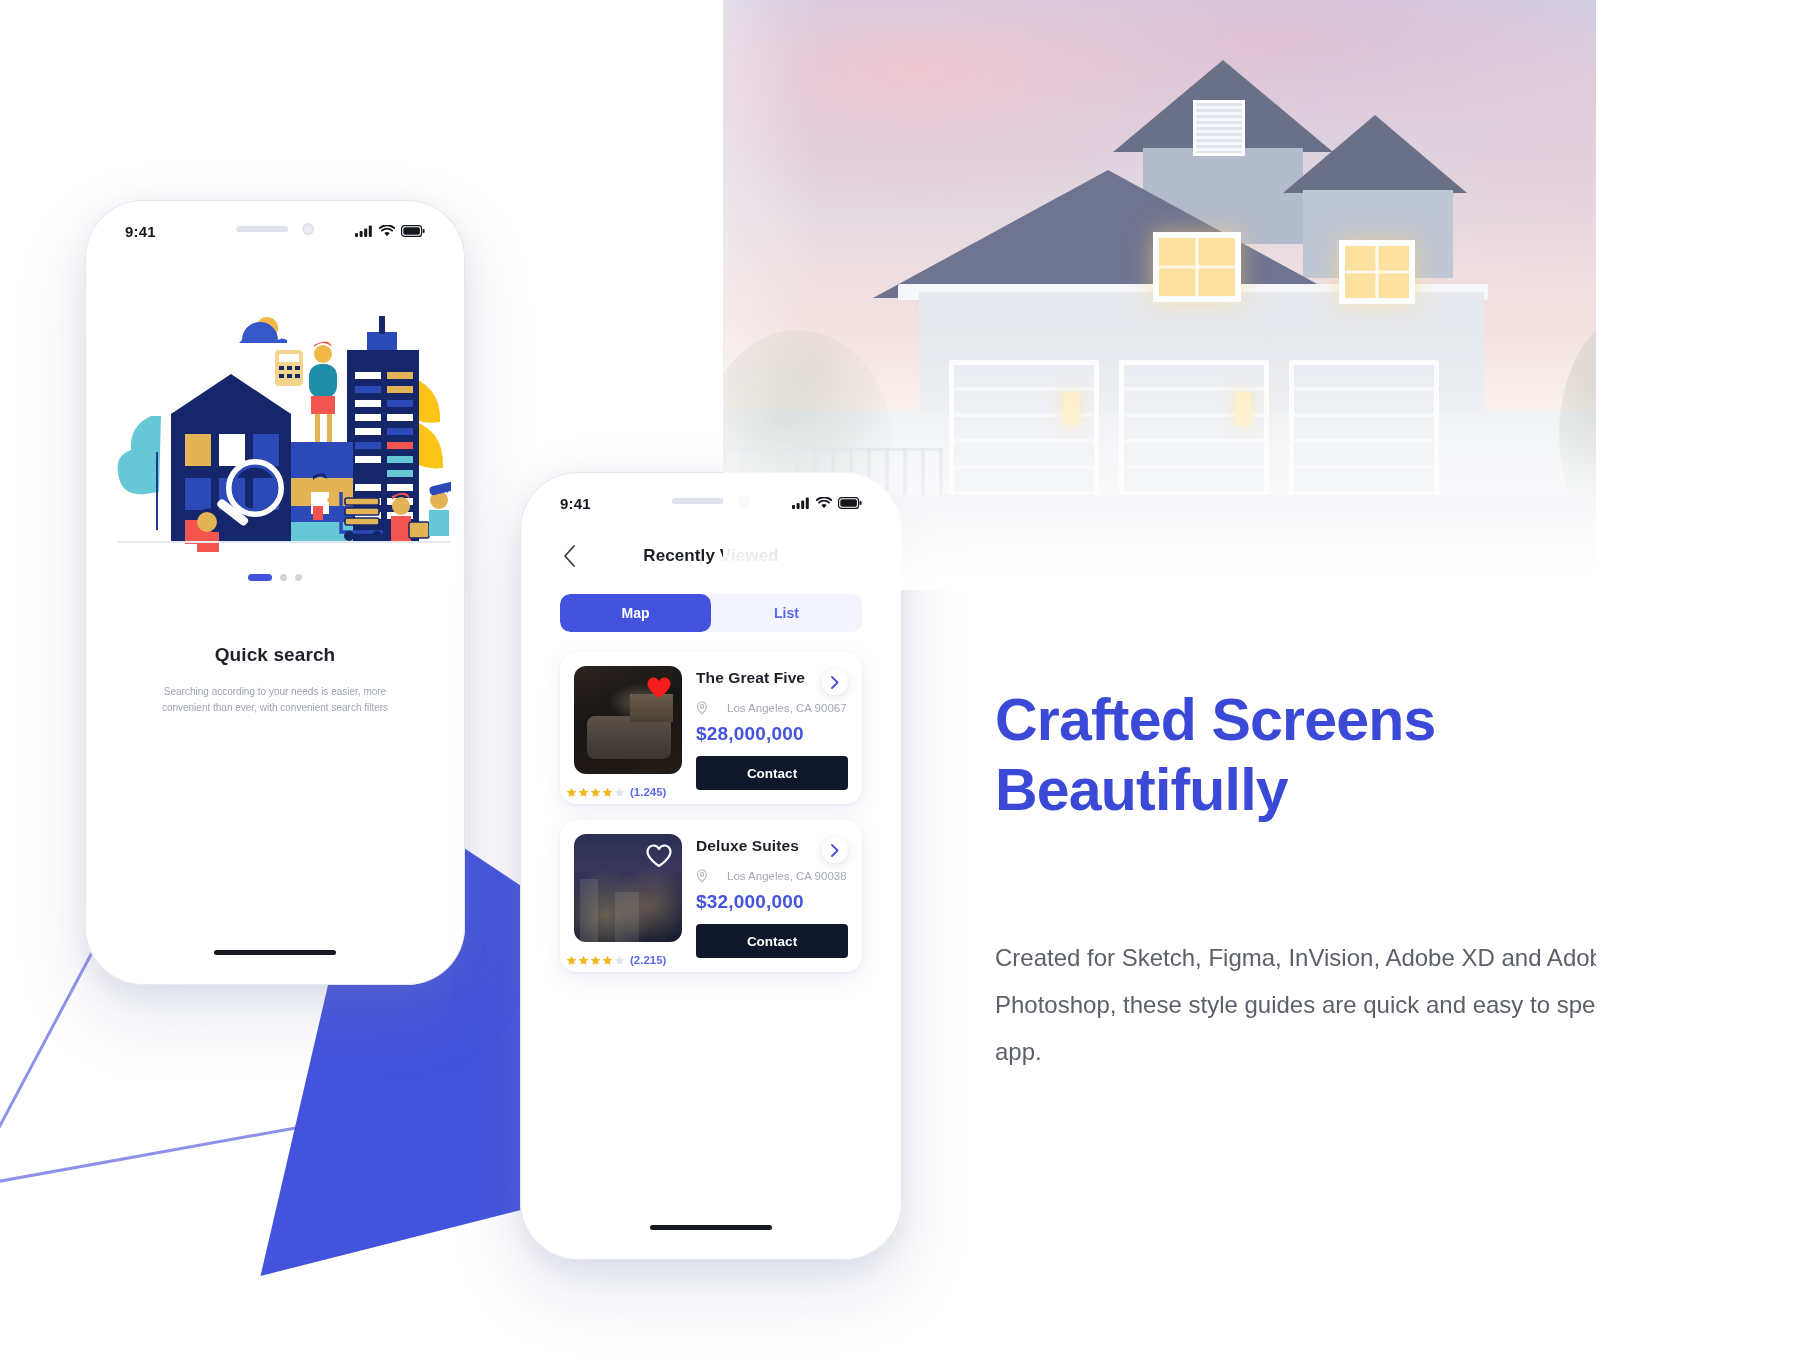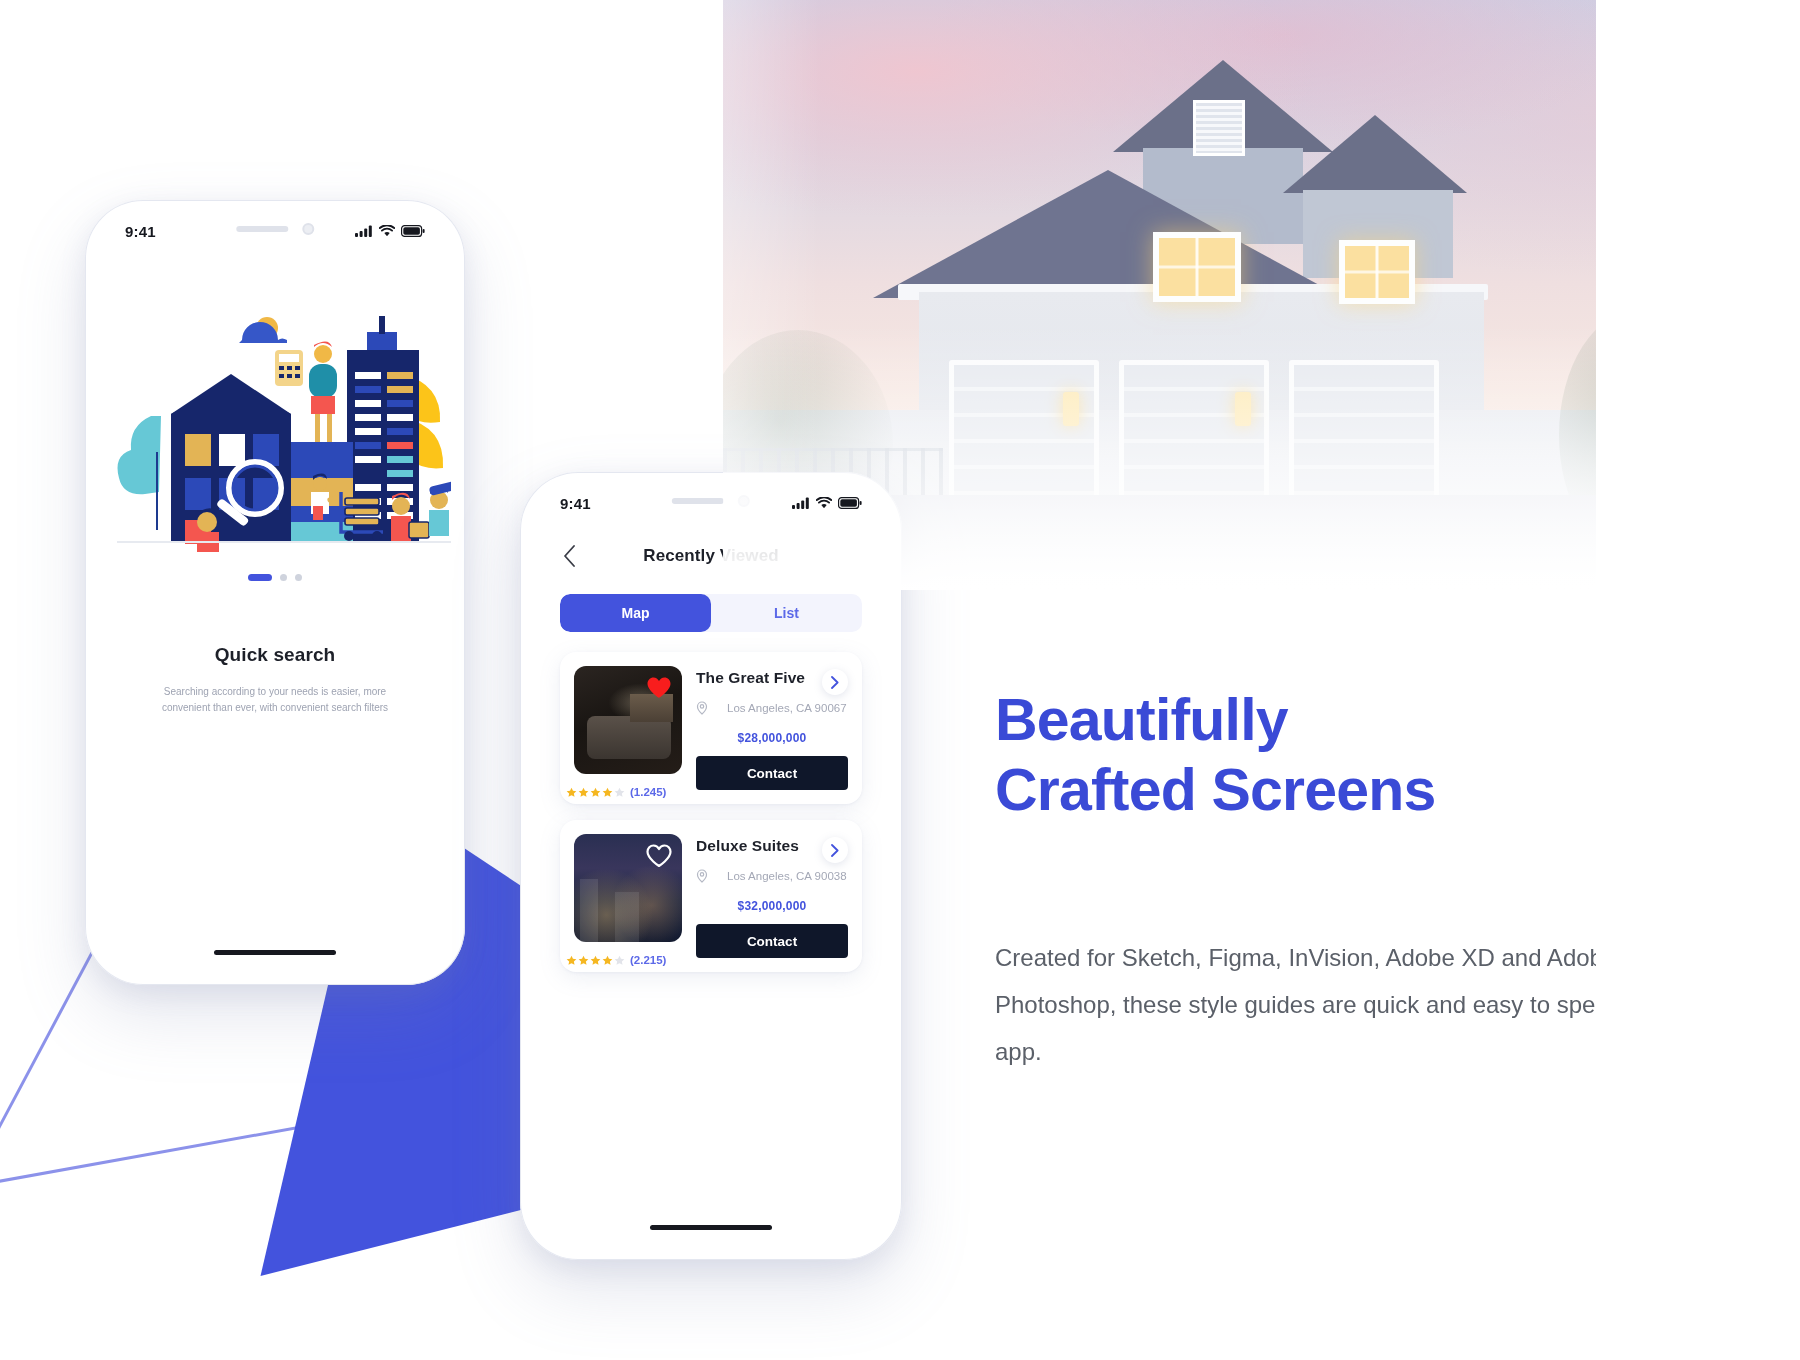--- a/index.html
+++ b/index.html
@@ -277,21 +277,21 @@
   .card-body { flex:1; display:flex; flex-direction:column; padding-top:3px; position:relative; }
   .card-top { display:flex; align-items:flex-start; }
   .prop-name { font-size:15.5px; font-weight:bold; color:#1d2029; flex:1; letter-spacing:.1px; }
   .chevron-circle {
     width:26px; height:26px; border-radius:50%; background:#fff;
     box-shadow:0 2px 8px rgba(126,136,175,.22);
     display:flex; align-items:center; justify-content:center; cursor:pointer;
   }
   .addr { display:flex; align-items:center; gap:19px; margin-top:6px; }
   .addr-text { font-size:11.5px; color:#a4a8b6; }
-  .price { font-size:12px; font-weight:bold; color:#4353dd; margin-top:16px; letter-spacing:.2px;text-align:center; }
+  .price { font-size:19px; font-weight:bold; color:#4353dd; margin-top:8px; letter-spacing:.2px; }
   .contact-btn {
     margin-top:11px; height:35px; background:#0f172a; border-radius:4px;
     display:flex; align-items:center; justify-content:center;
     color:#fff; font-size:13.5px; font-weight:bold; cursor:pointer;
     border:none; width:100%; font-family:"Liberation Sans", sans-serif;
   }
   .rating {
     position:absolute; left:6px; top:134px; display:flex; align-items:center; gap:5px;
   }
   .stars { display:flex; gap:1px; }
@@ -649,19 +649,19 @@
           </div>
           <span class="rating-count">(2.215)</span>
         </div>
       </div>
 
       <div class="home-indicator"></div>
     </div>
   </div>
 
   <div class="headline">
+    <div>Crafted Screens</div>
     <div>Beautifully</div>
-    <div>Crafted Screens</div>
   </div>
 
   <div class="subcopy">Created for Sketch, Figma, InVision, Adobe XD and Adobe Photoshop, these style guides are quick and easy to speeds up your app.</div>
 
 </div>
 
 </body></html>

